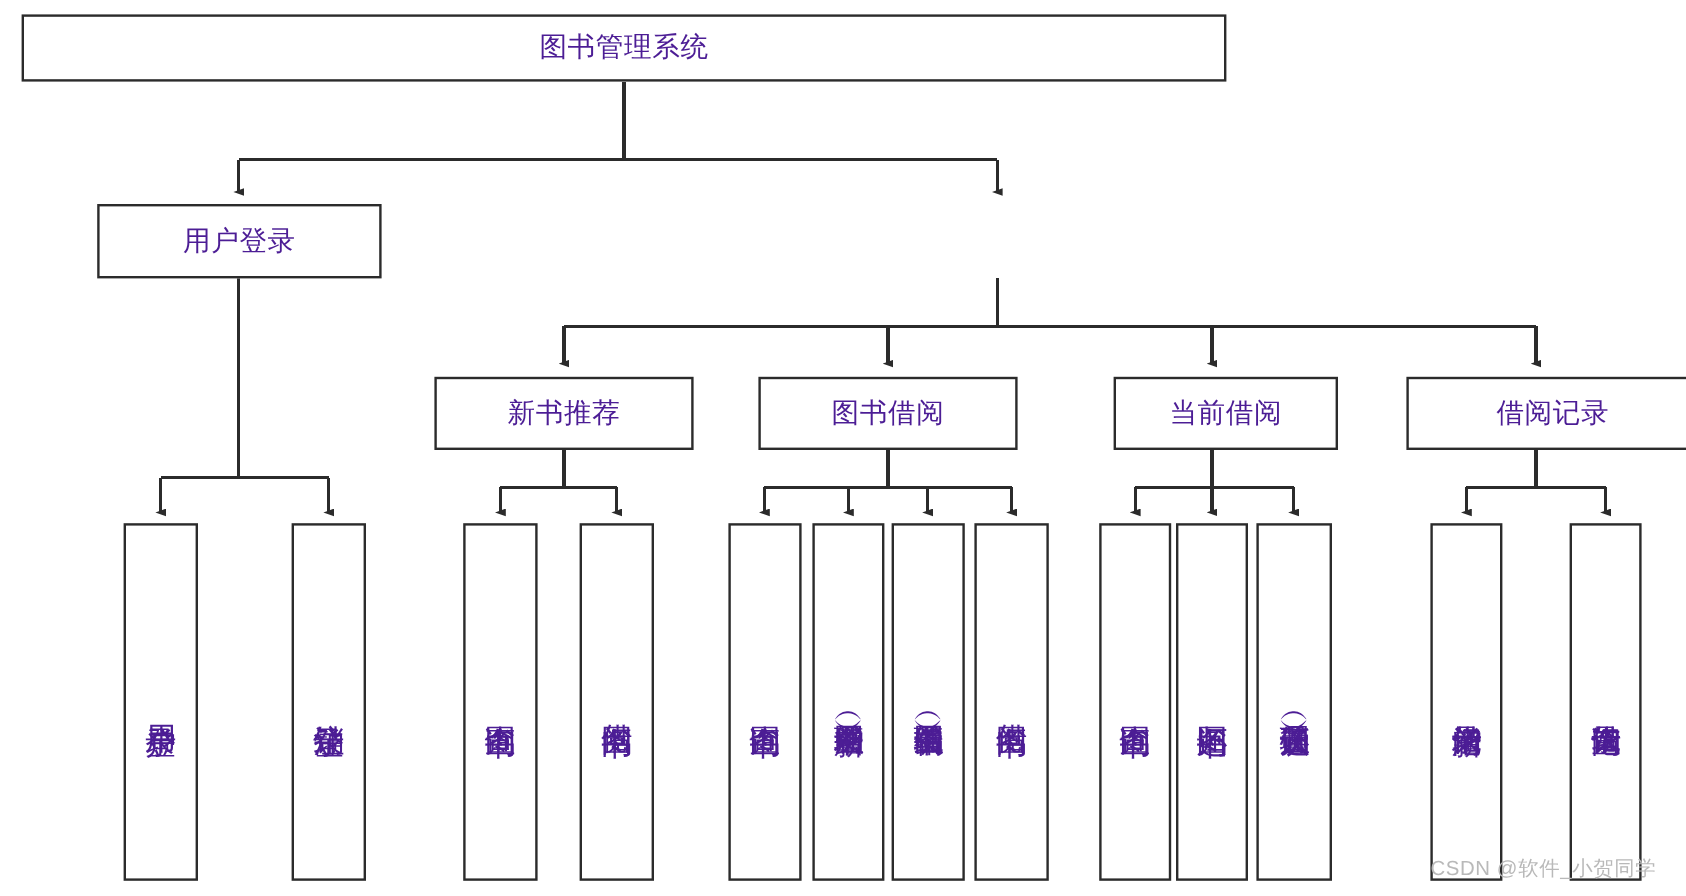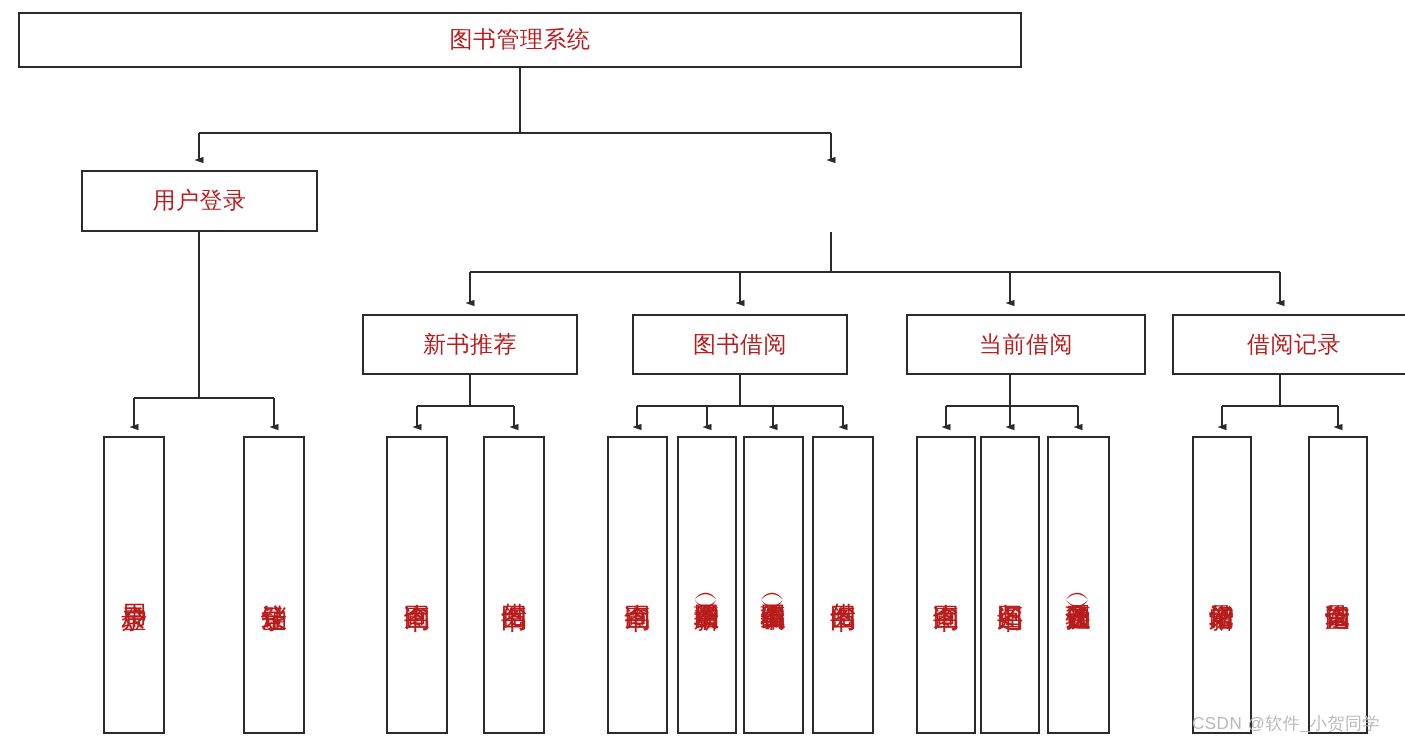--- a/index.html
+++ b/index.html
@@ -33,21 +33,21 @@
     background: #ffffff;
     display: flex;
     align-items: center;
     justify-content: center;
     color: #1b1b1b;
   }
   .node-label {
     display: block;
     text-align: left;
     line-height: 1.18;
-    color: #b91c1c;
+    color: #4c1d95;
     white-space: nowrap;
   }
   
   .node.horiz .node-label {
     font-size: 23px;
     letter-spacing: 0.5px;
   }
   .node.root .node-label {
     font-size: 23px;
   }
@@ -140,21 +140,21 @@
   <div class="node horiz" style="left:81px; top:170px; width:237px; height:62px;">
     <span class="node-label">用户登录</span>
   </div>
 
   <div class="node horiz" style="left:362px; top:314px; width:216px; height:61px;">
     <span class="node-label">新书推荐</span>
   </div>
   <div class="node horiz" style="left:632px; top:314px; width:216px; height:61px;">
     <span class="node-label">图书借阅</span>
   </div>
-  <div class="node horiz" style="left:906px; top:314px; width:240px; height:61px;">
+  <div class="node horiz" style="left:928px; top:314px; width:187px; height:61px;">
     <span class="node-label">当前借阅</span>
   </div>
   <div class="node horiz" style="left:1172px; top:314px; width:244px; height:61px;">
     <span class="node-label">借阅记录</span>
   </div>
 
   <div class="node vert" style="left:103px; top:436px; width:62px; height:298px;">
     <span class="node-label">用户登录</span>
   </div>
   <div class="node vert" style="left:243px; top:436px; width:62px; height:298px;">

